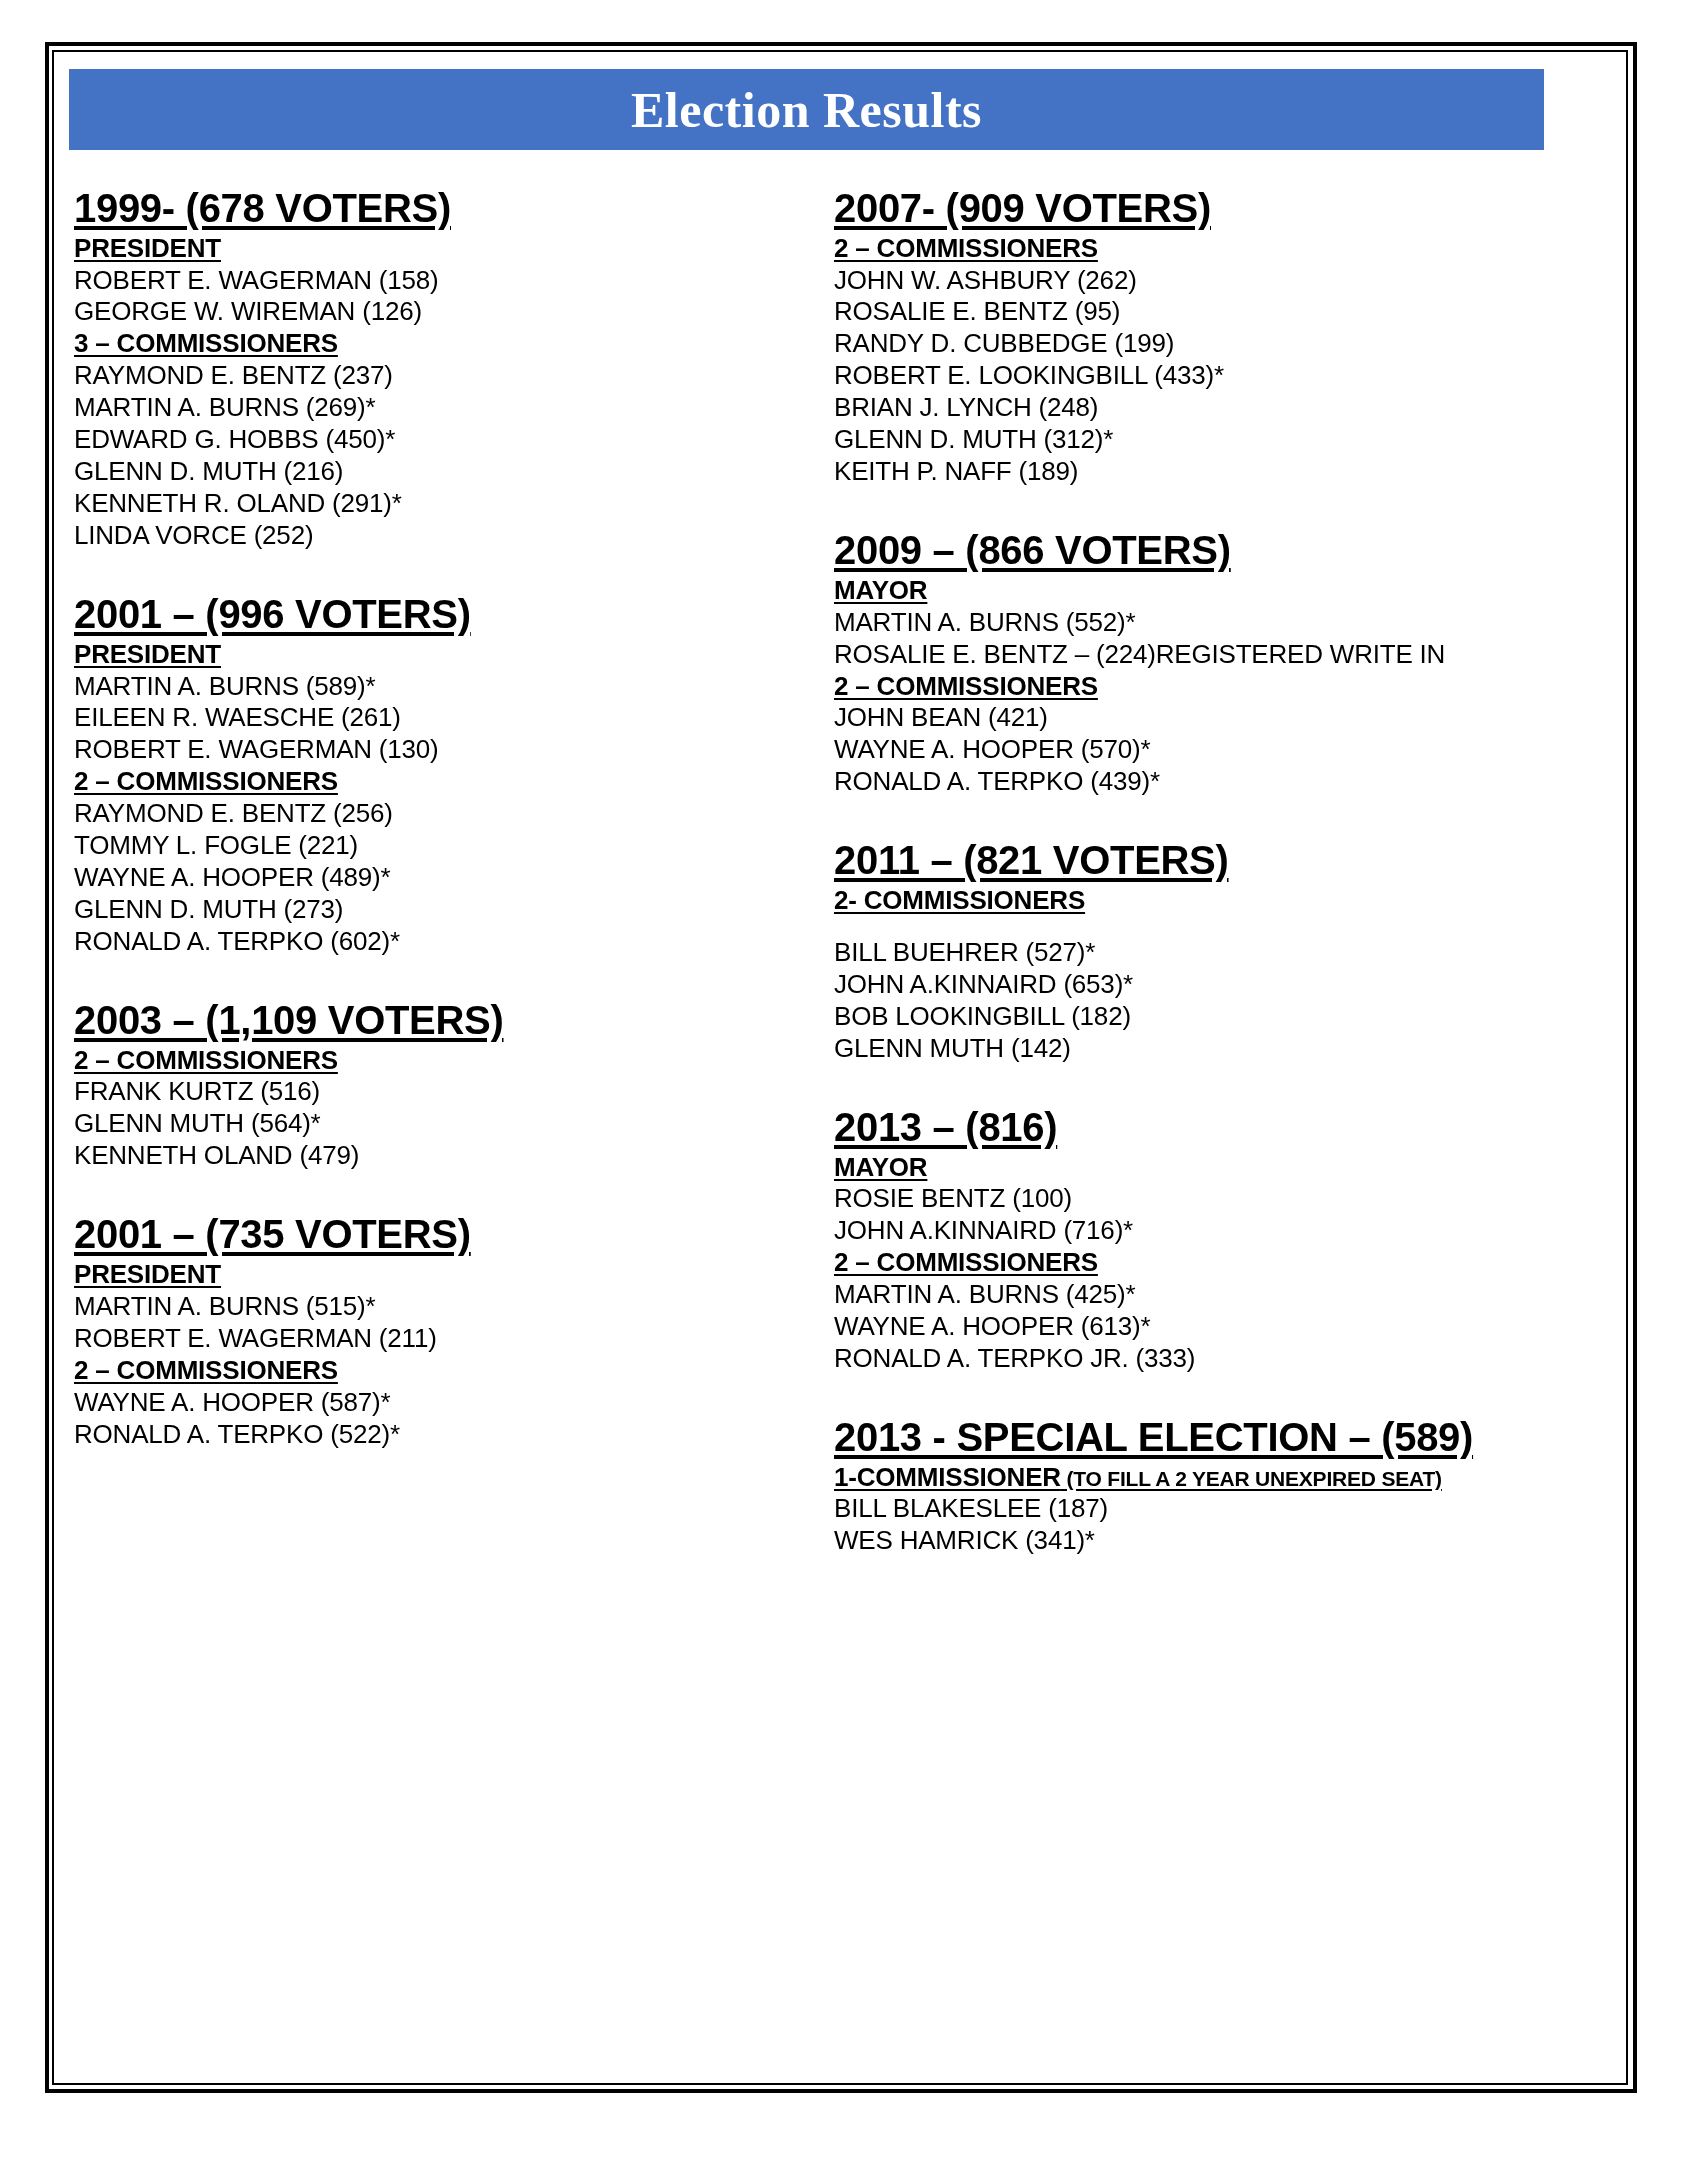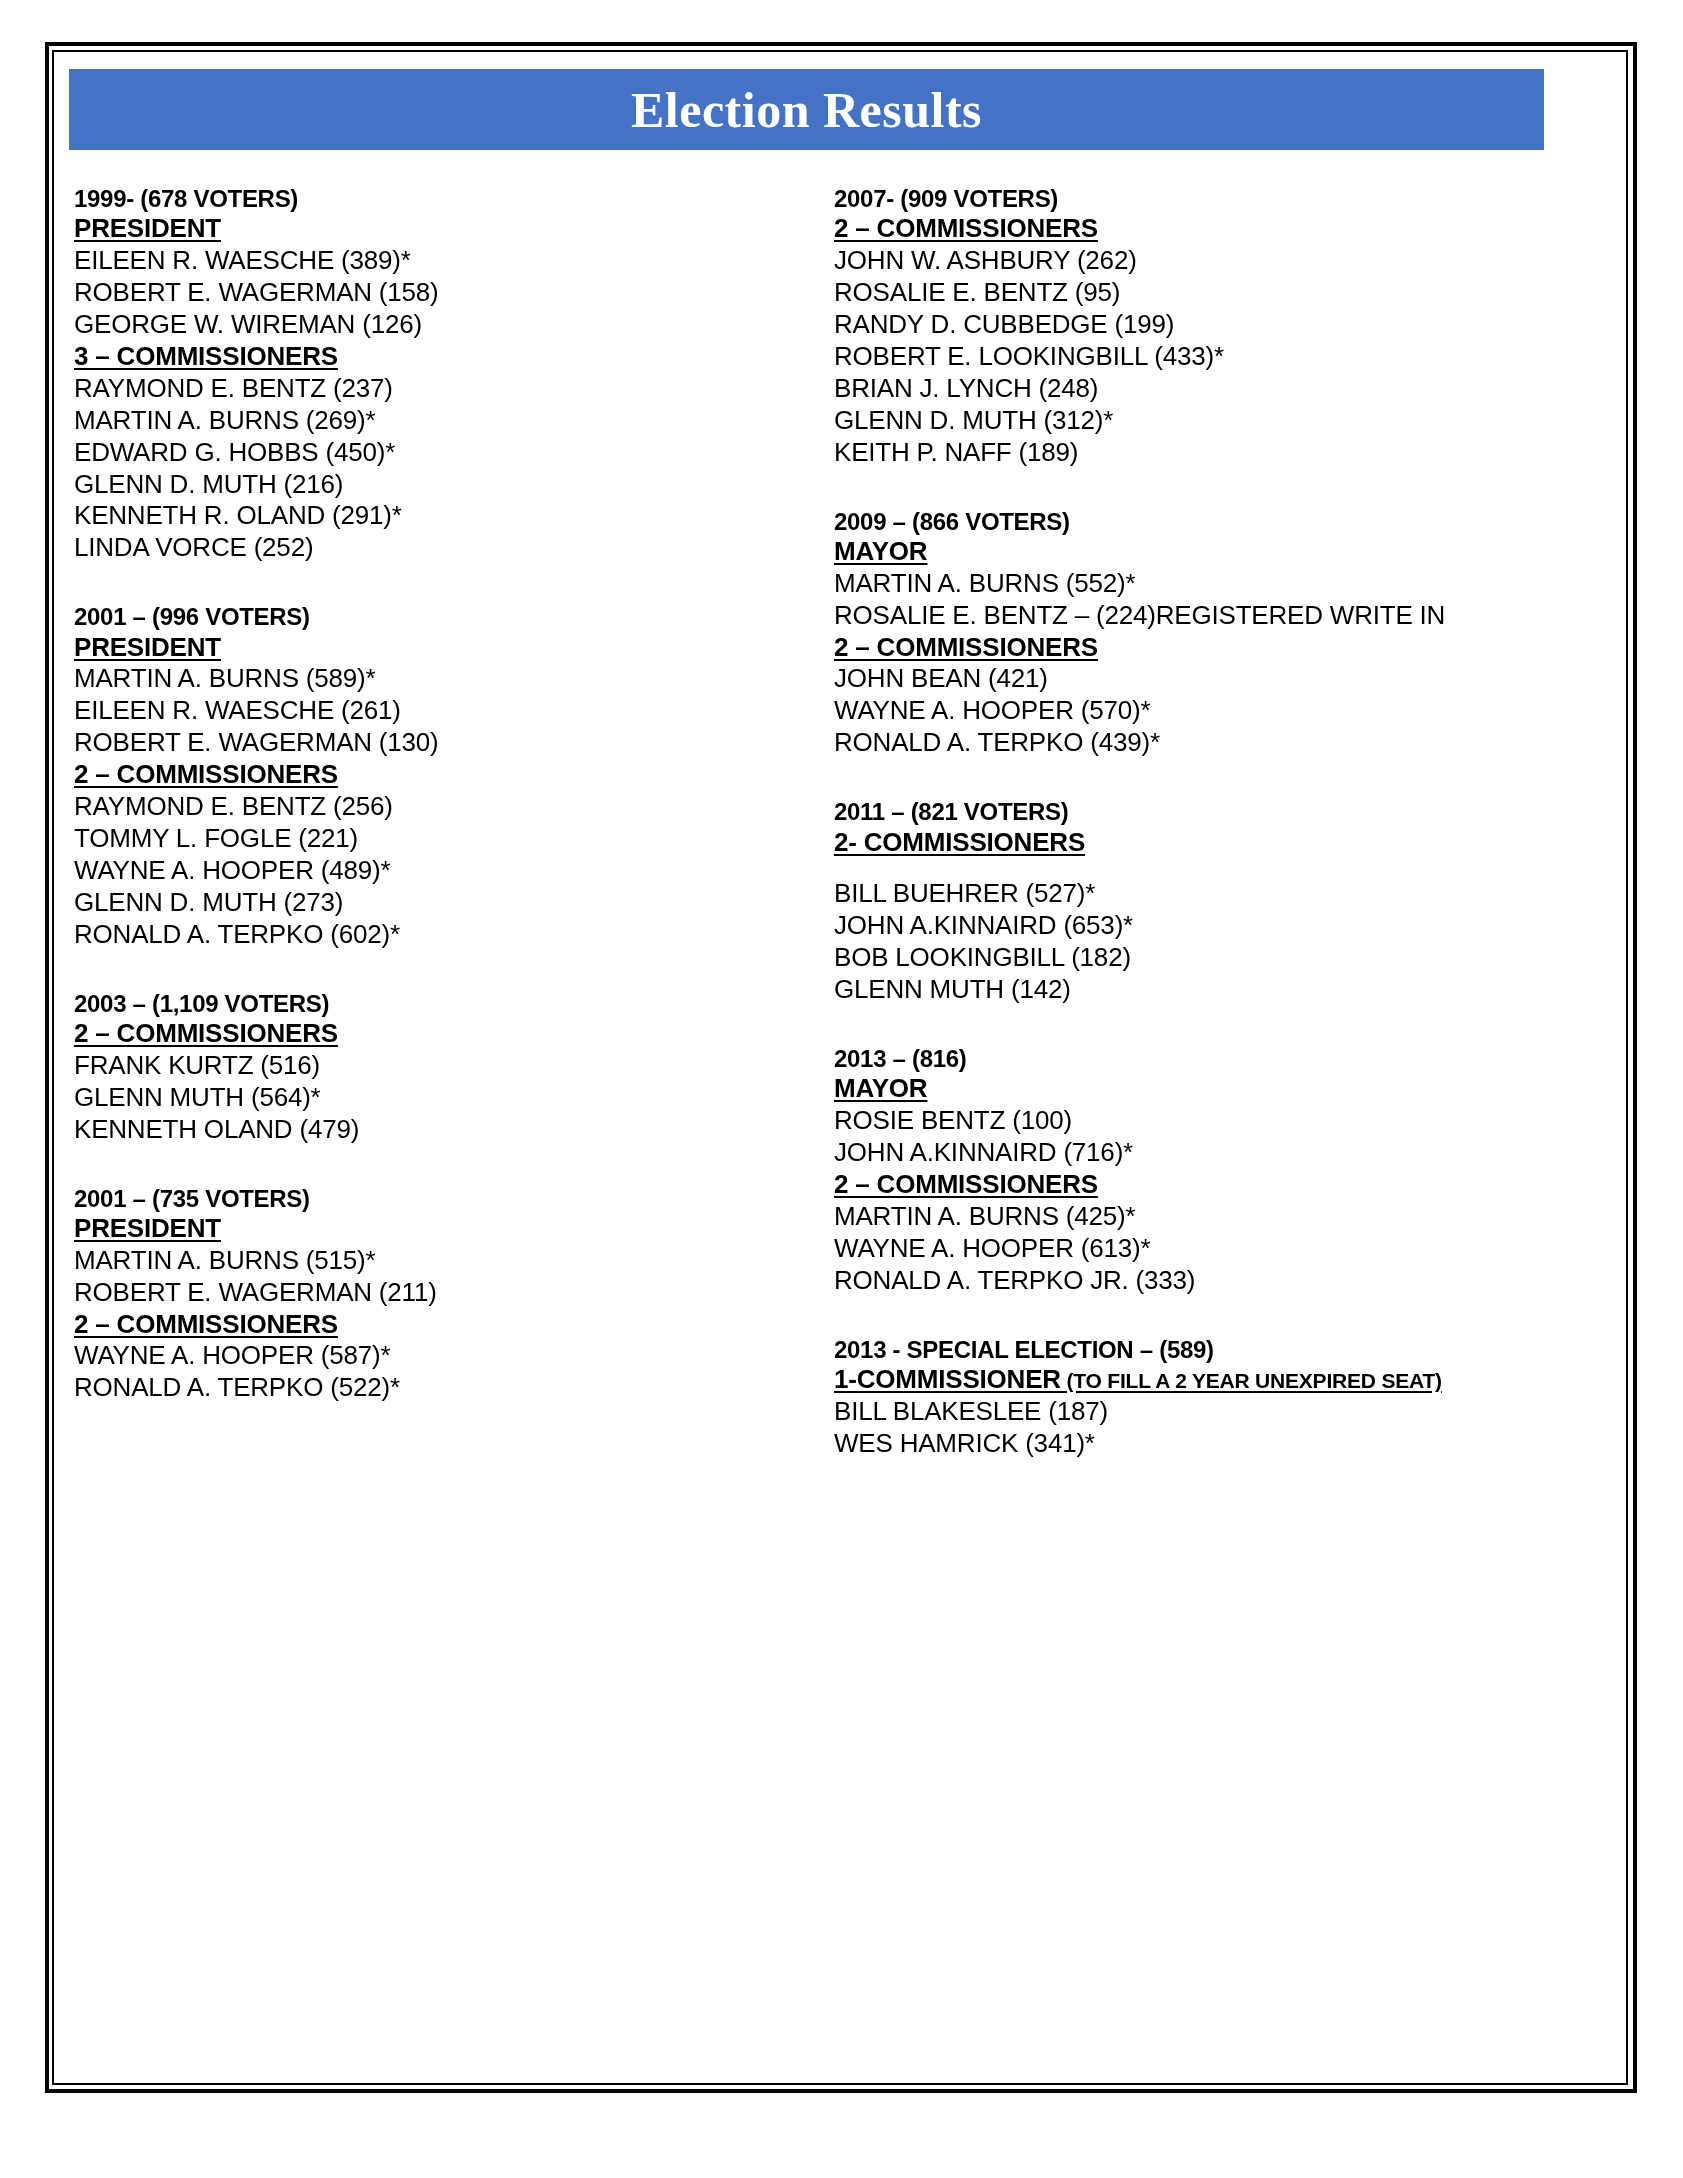--- a/index.html
+++ b/index.html
@@ -63,21 +63,22 @@
     margin-top: 34px;
   }
   .col {
     width: 728px;
   }
   .col-left { padding-left: 5px; }
   .col-right { padding-left: 32px; }
 
   .year-heading {
     font-weight: bold;
-    font-size: 24px;
+    font-size: 40px;
+    text-decoration: underline;
     text-underline-offset: 4px;
     display: inline-block;
     line-height: 1.22;
     margin: 0;
     white-space: nowrap;
     letter-spacing: -0.3px;
     text-align: right;
   }
   .office-heading {
     font-weight: bold;
@@ -119,21 +120,20 @@
 
     <div class="banner">
       <span class="banner-title">Election Results</span>
     </div>
 
     <div class="columns">
       <div class="col col-left" id="col-left">
           <div class="block">
             <div class="heading-row"><span class="year-heading">1999- (678 VOTERS)</span></div>
             <div class="heading-row"><span class="office-heading"><span>PRESIDENT</span></span></div>
-            <div class="candidate">EILEEN R. WAESCHE (389)*</div>
             <div class="candidate">ROBERT E. WAGERMAN (158)</div>
             <div class="candidate">GEORGE W. WIREMAN (126)</div>
             <div class="heading-row"><span class="office-heading"><span>3 – COMMISSIONERS</span></span></div>
             <div class="candidate">RAYMOND E. BENTZ (237)</div>
             <div class="candidate">MARTIN A. BURNS (269)*</div>
             <div class="candidate">EDWARD G. HOBBS (450)*</div>
             <div class="candidate">GLENN D. MUTH (216)</div>
             <div class="candidate">KENNETH R. OLAND (291)*</div>
             <div class="candidate">LINDA VORCE (252)</div>
           </div>

